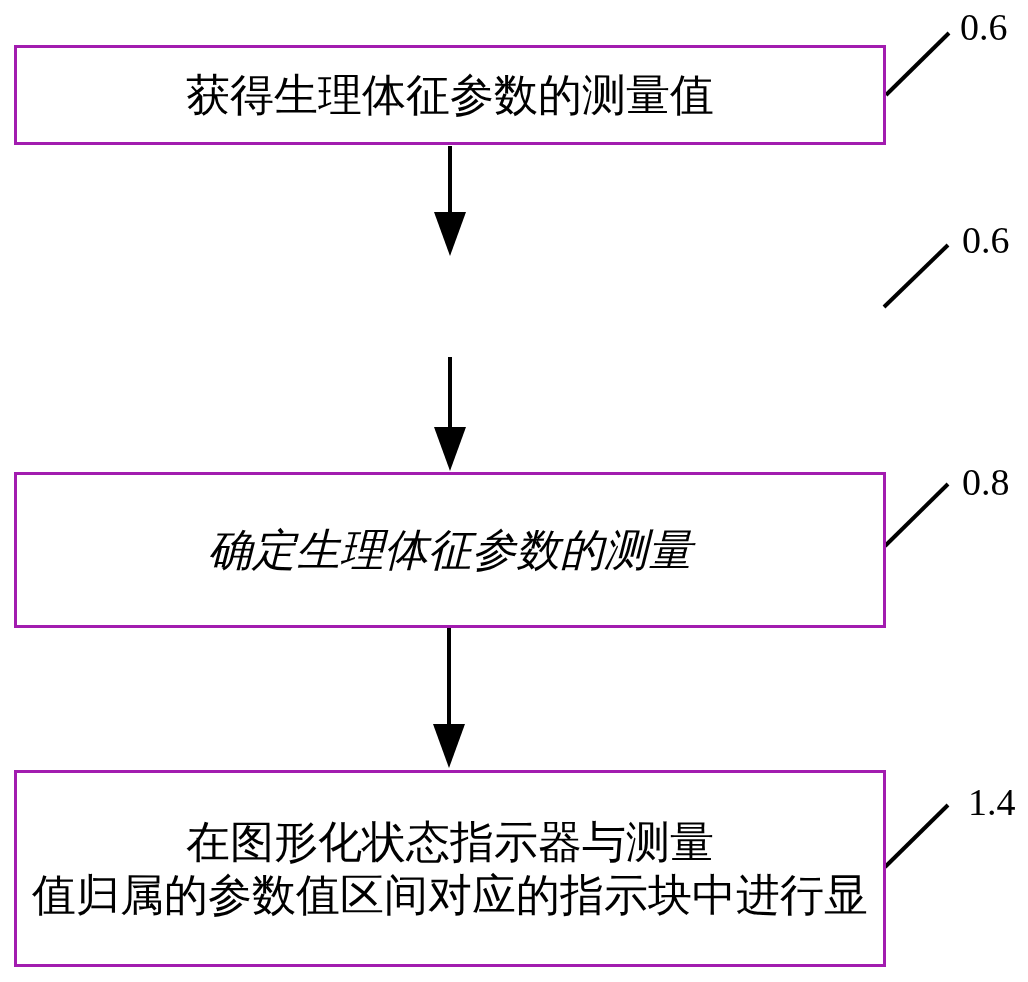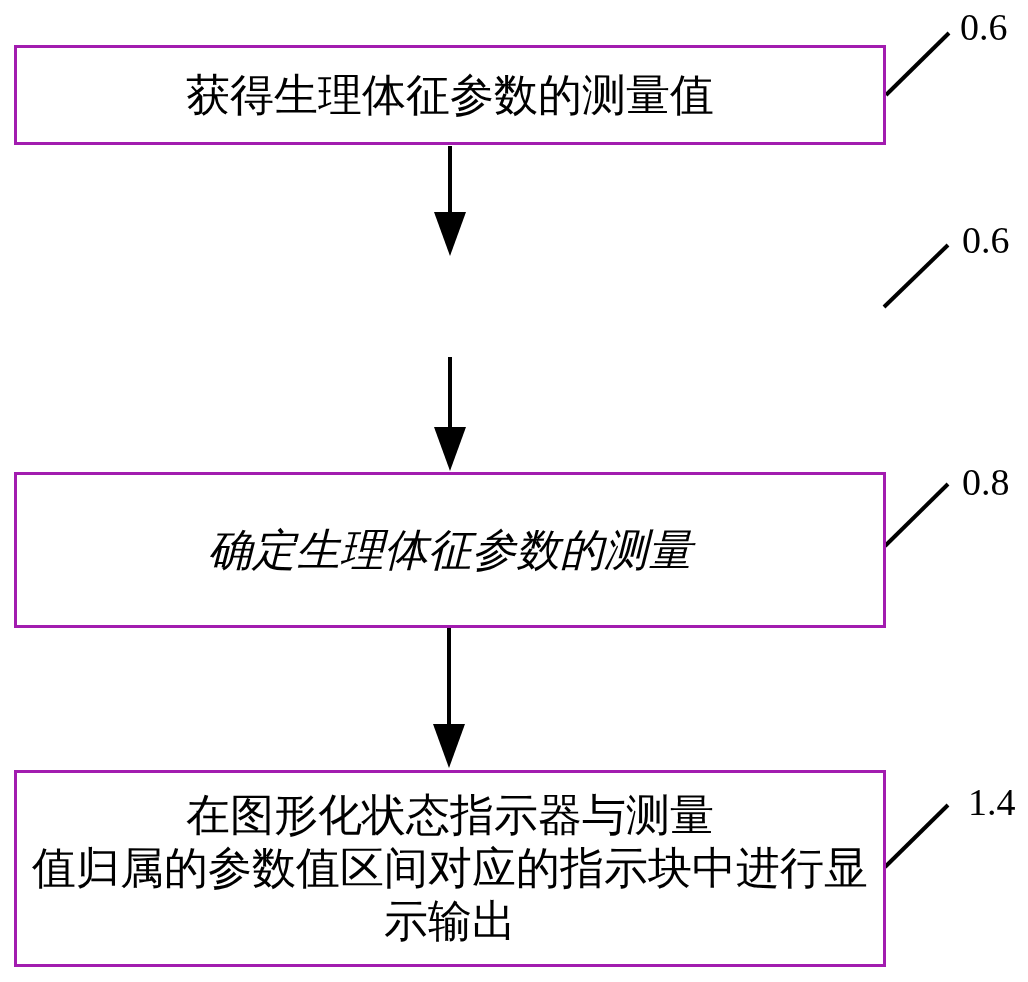--- a/index.html
+++ b/index.html
@@ -93,21 +93,20 @@
   </div>
 
 
   <div id="box-3" class="flow-box">
     <span class="box-line">确定生理体征参数的测量</span>
   </div>
 
   <div id="box-4" class="flow-box">
     <span class="box-line">在图形化状态指示器与测量</span>
     <span class="box-line">值归属的参数值区间对应的指示块中进行显</span>
-    <span class="box-line">示输出</span>
   </div>
 
   <div id="ref-1" class="ref-label">0.6</div>
   <div id="ref-2" class="ref-label">0.6</div>
   <div id="ref-3" class="ref-label">0.8</div>
   <div id="ref-4" class="ref-label">1.4</div>
 
 </div>
 
 </body></html>

